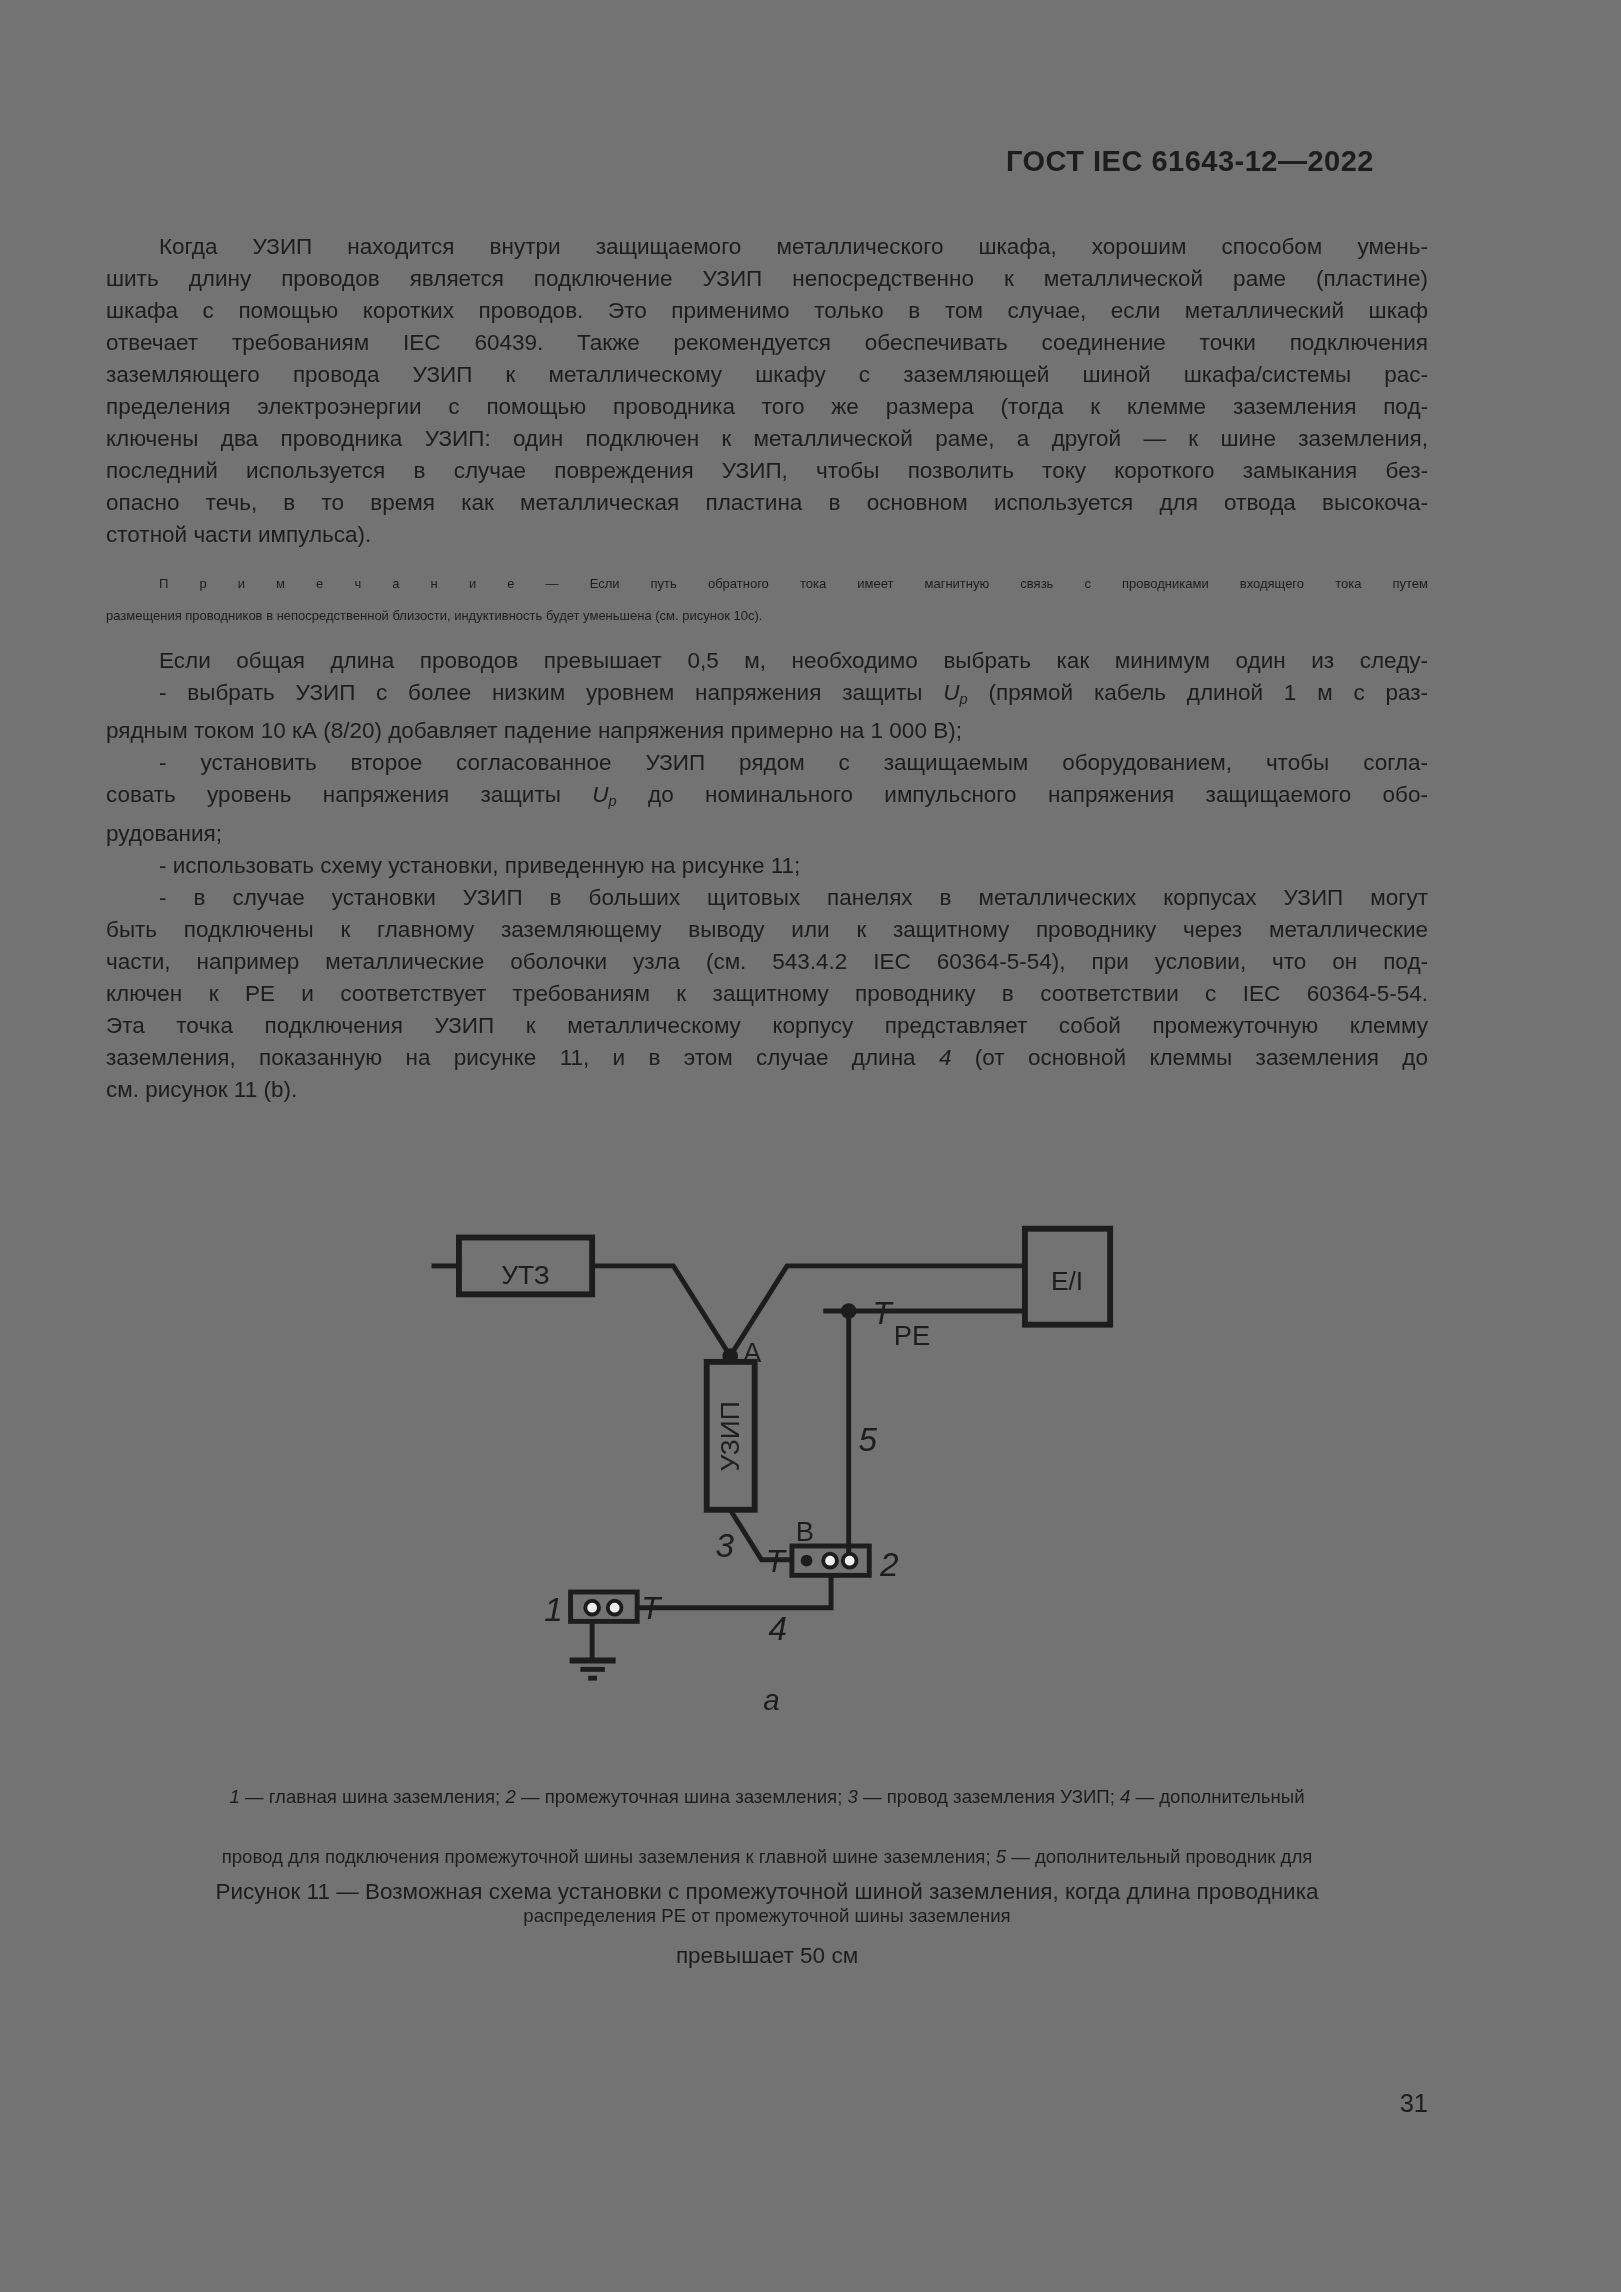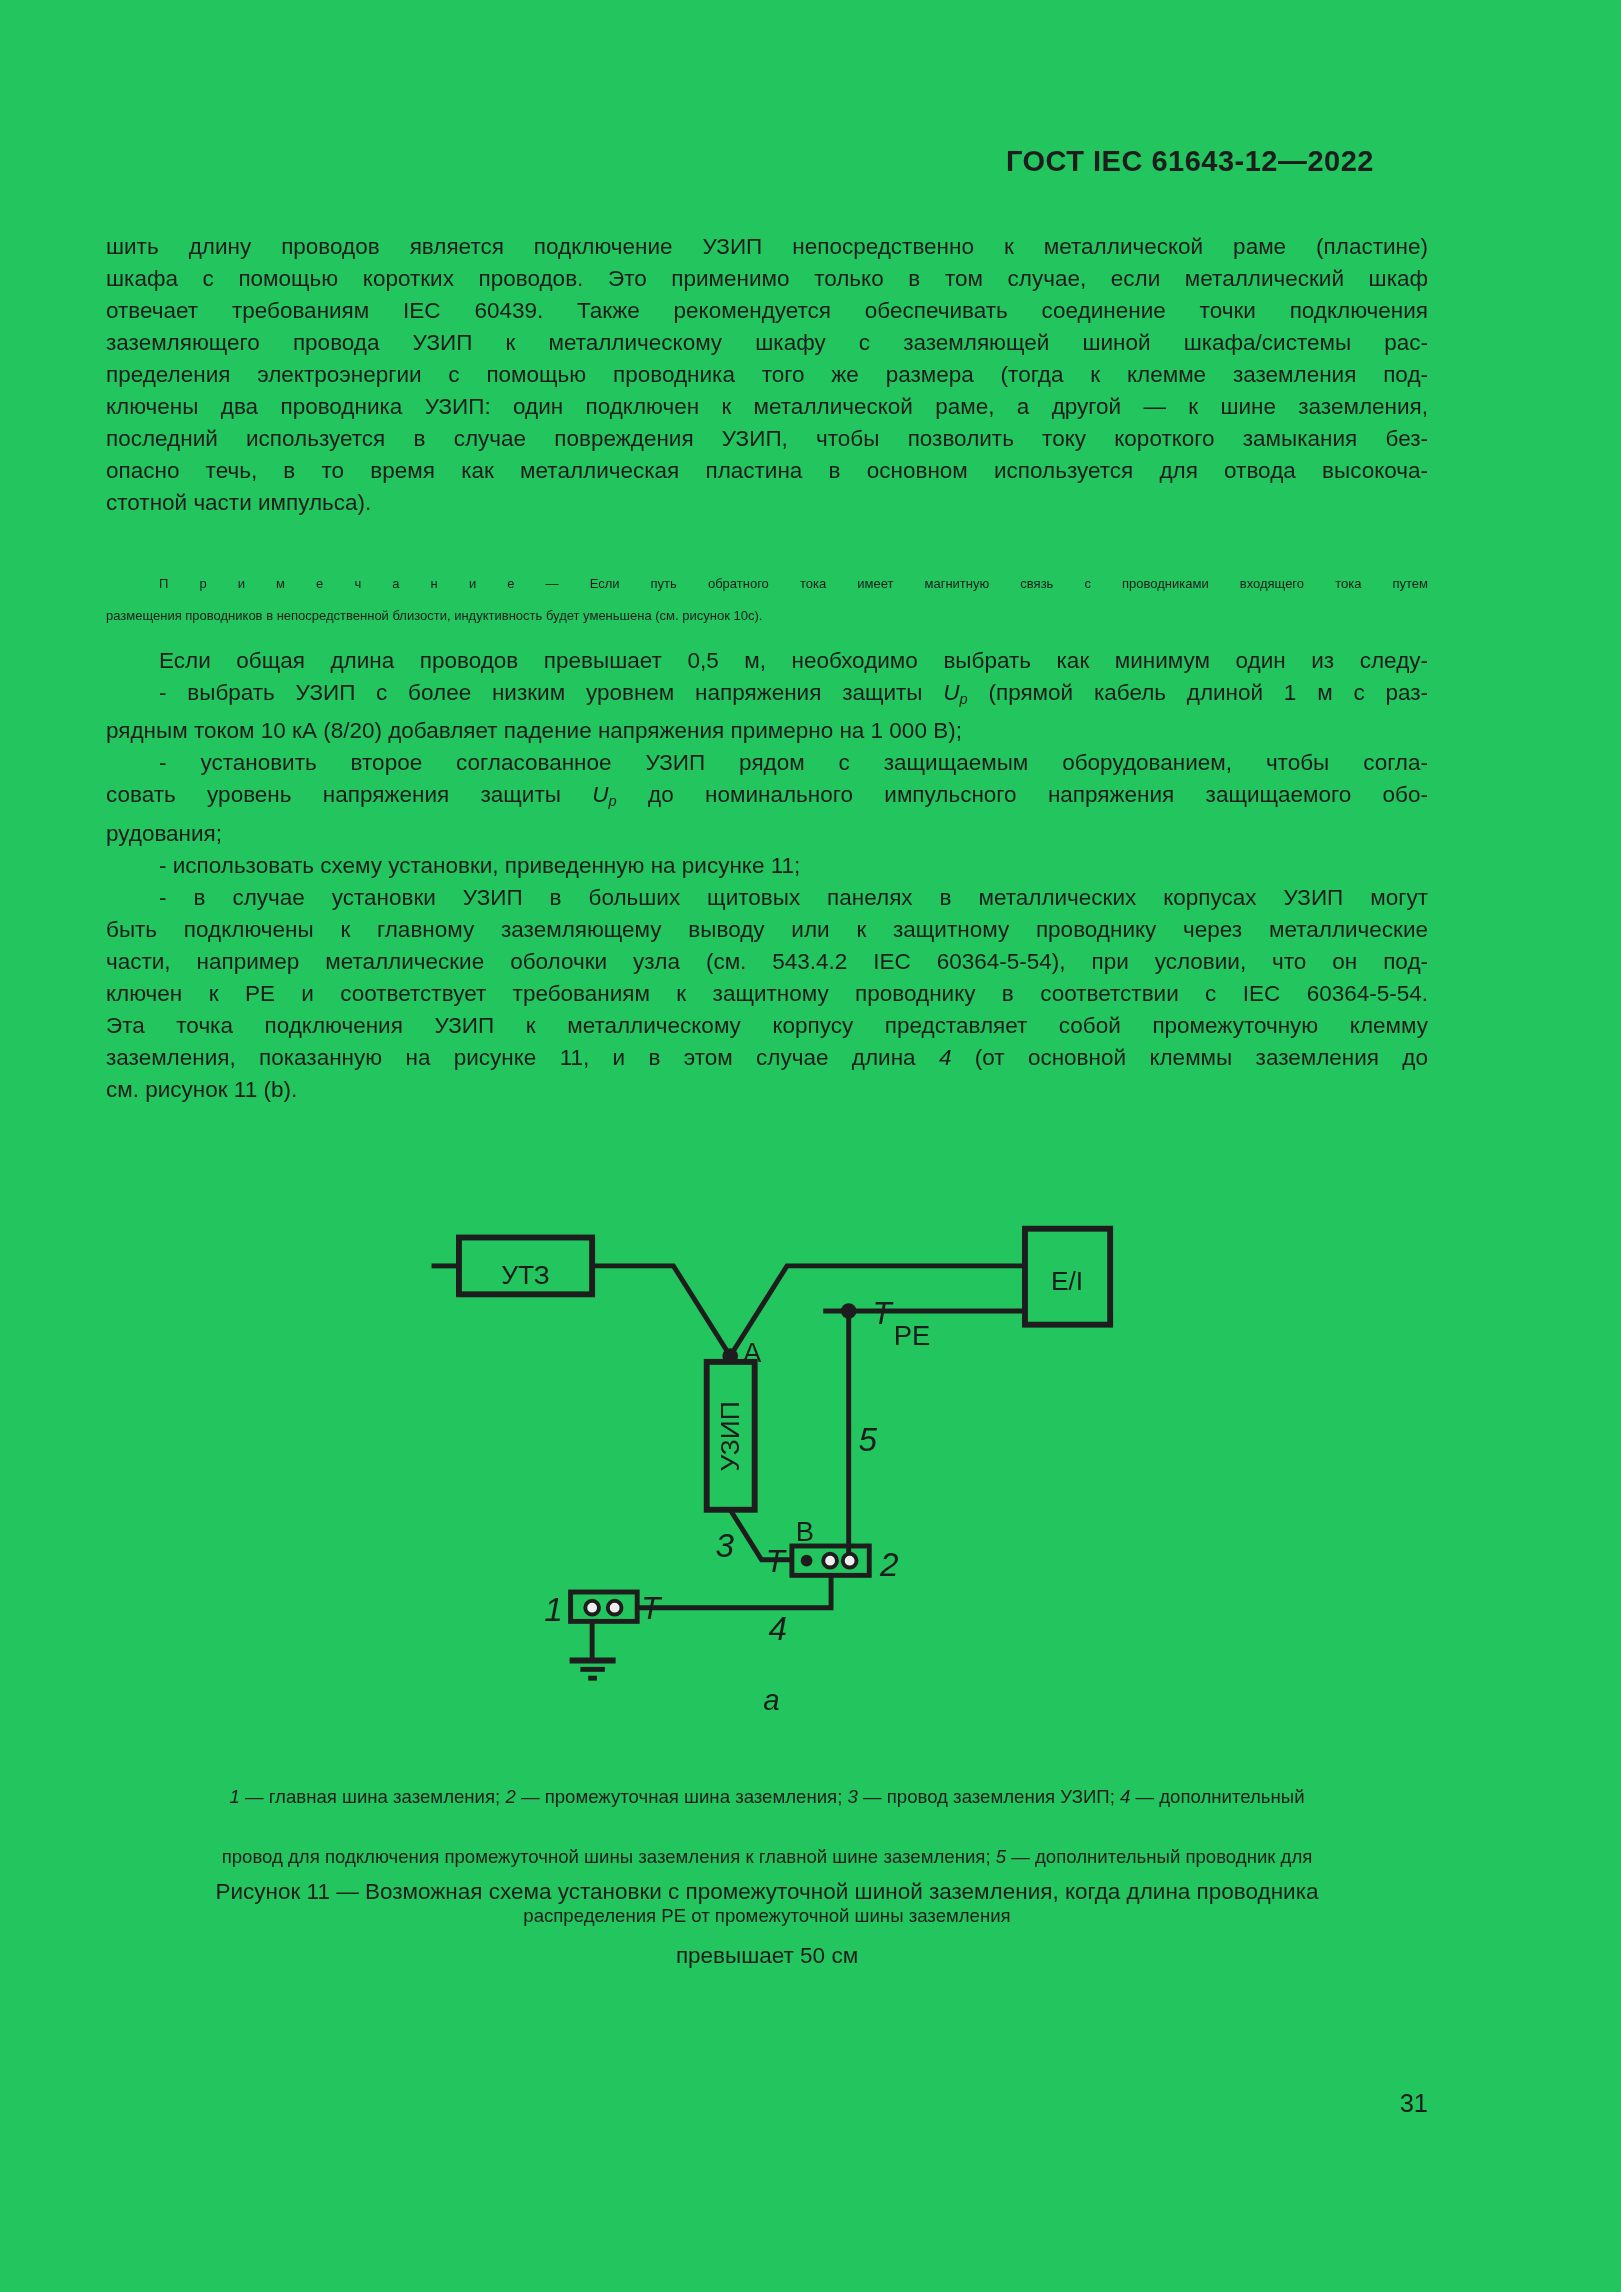--- a/index.html
+++ b/index.html
@@ -1,19 +1,19 @@
 <!DOCTYPE html>
 <html><head>
 <meta charset="utf-8">
 <style>
   html,body{margin:0;padding:0;background:#d8d8d8;}
   .page{
     position:relative;
     width:1621px;height:2293px;
-    background:#22c55e;
+    background:#737373;
     font-family:"Liberation Sans", sans-serif;
     color:#1d1d1d;
     overflow:hidden;
   }
   .header{
     position:absolute;top:145px;left:110px;width:1264px;
     text-align:right;font-weight:bold;font-size:29px;letter-spacing:0.5px;
   }
   .tb{position:absolute;left:106px;width:1322px;font-size:22.5px;line-height:32px;}
   .note{font-size:13px;}
@@ -34,20 +34,21 @@
   svg text{font-family:"Liberation Sans", sans-serif;fill:#1d1d1d;}
 </style>
 </head>
 <body>
 
 <div class="page">
 
   <div class="header">ГОСТ IEC 61643-12—2022</div>
 
   <div class="tb just" style="top:231px">
+      <div class="line ind">Когда УЗИП находится внутри защищаемого металлического шкафа, хорошим способом умень-</div>
       <div class="line">шить длину проводов является подключение УЗИП непосредственно к металлической раме (пластине)</div>
       <div class="line">шкафа с помощью коротких проводов. Это применимо только в том случае, если металлический шкаф</div>
       <div class="line">отвечает требованиям IEC 60439. Также рекомендуется обеспечивать соединение точки подключения</div>
       <div class="line">заземляющего провода УЗИП к металлическому шкафу с заземляющей шиной шкафа/системы рас-</div>
       <div class="line">пределения электроэнергии с помощью проводника того же размера (тогда к клемме заземления под-</div>
       <div class="line">ключены два проводника УЗИП: один подключен к металлической раме, а другой — к шине заземления,</div>
       <div class="line">последний используется в случае повреждения УЗИП, чтобы позволить току короткого замыкания без-</div>
       <div class="line">опасно течь, в то время как металлическая пластина в основном используется для отвода высокоча-</div>
       <div class="line last">стотной части импульса).</div>
     </div>

